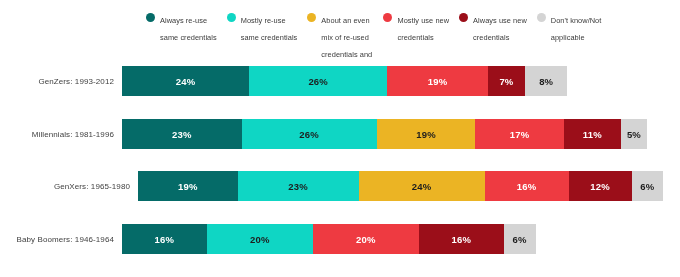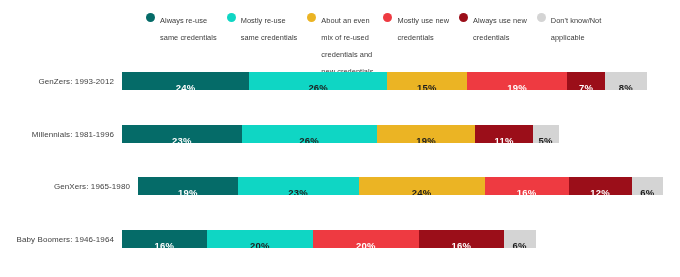--- a/index.html
+++ b/index.html
@@ -72,21 +72,21 @@
     width: 122px;
     padding-right: 8px;
     box-sizing: border-box;
     text-align: right;
     font-size: 8px;
     color: #3f3f3f;
     letter-spacing: 0.1px;
   }
   .bar-track {
     width: 525px;
-    height: 18px;
+    height: 30px;
     display: flex;
     flex-direction: row;
     overflow: hidden;
   }
   .seg {
     height: 30px;
     display: flex;
     align-items: center;
     justify-content: center;
     font-size: 9.5px;
@@ -135,33 +135,33 @@
         <span class="legend-label">Don't know/Not
 applicable</span>
       </div>
     </div>
 
   <div class="bar-row" id="row-0">
     <div class="cat-label">GenZers: 1993-2012</div>
     <div class="bar-track">
         <div class="seg light" style="background: rgb(5, 107, 104); width: 24.2424%;">24%</div>
         <div class="seg dark" style="background: rgb(15, 214, 196); width: 26.2626%;">26%</div>
-        <div class="seg dark" style="background: rgb(235, 180, 36); width: 15.1515%;">15%</div>
         <div class="seg light" style="background: rgb(238, 58, 65); width: 19.1919%;">19%</div>
         <div class="seg light" style="background: rgb(155, 14, 25); width: 7.07071%;">7%</div>
         <div class="seg dark" style="background: rgb(212, 212, 212); width: 8.08081%;">8%</div>
       </div>
   </div>
 
   <div class="bar-row" id="row-1">
     <div class="cat-label">Millennials: 1981-1996</div>
     <div class="bar-track">
         <div class="seg light" style="background: rgb(5, 107, 104); width: 22.7723%;">23%</div>
         <div class="seg dark" style="background: rgb(15, 214, 196); width: 25.7426%;">26%</div>
         <div class="seg dark" style="background: rgb(235, 180, 36); width: 18.8119%;">19%</div>
+        <div class="seg light" style="background: rgb(238, 58, 65); width: 16.8317%;">17%</div>
         <div class="seg light" style="background: rgb(155, 14, 25); width: 10.8911%;">11%</div>
         <div class="seg dark" style="background: rgb(212, 212, 212); width: 4.9505%;">5%</div>
       </div>
   </div>
 
   <div class="bar-row" id="row-2">
     <div class="cat-label">GenXers: 1965-1980</div>
     <div class="bar-track">
         <div class="seg light" style="background: rgb(5, 107, 104); width: 19%;">19%</div>
         <div class="seg dark" style="background: rgb(15, 214, 196); width: 23%;">23%</div>

